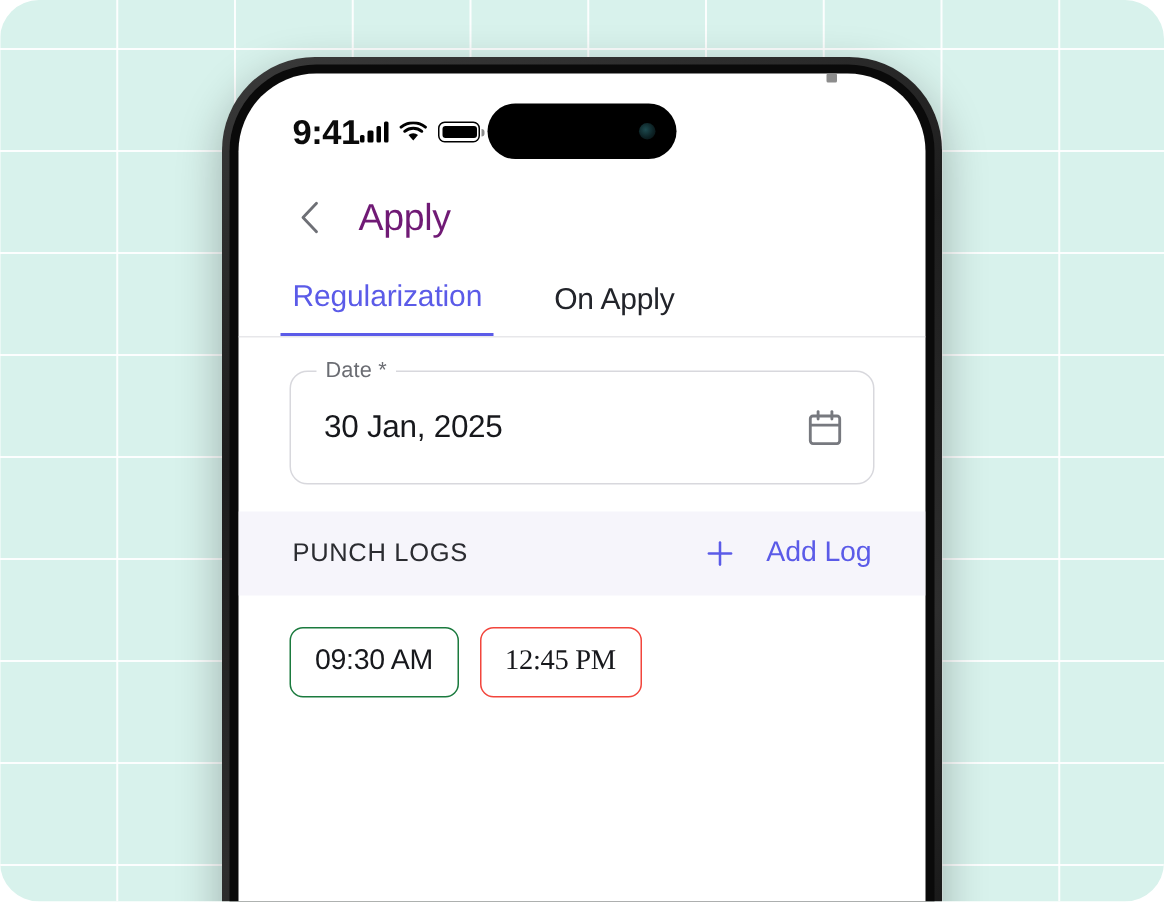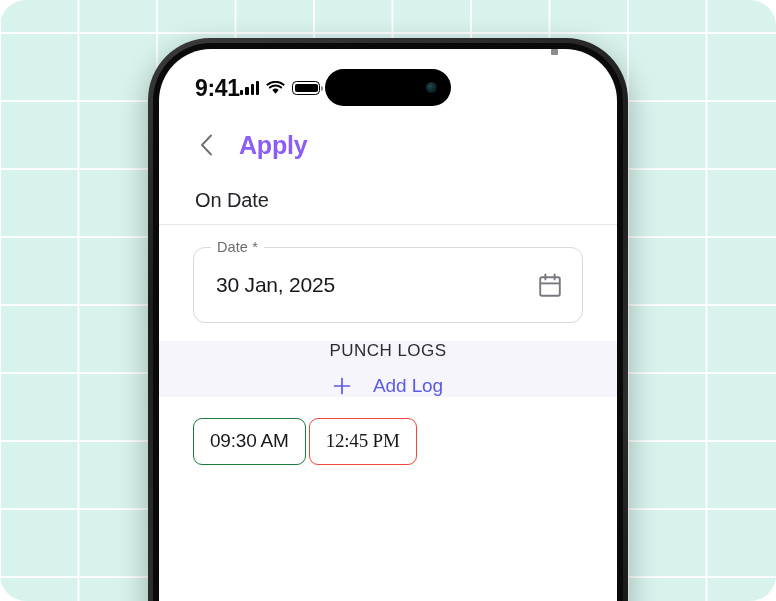--- a/index.html
+++ b/index.html
@@ -142,22 +142,22 @@
     padding: 14px 0 10px 36px;
     height: 60px;
   }
   .back-btn {
     width: 22px; height: 28px;
     display: flex; align-items: center; justify-content: center;
     cursor: pointer;
   }
   .page-title {
     font-size: 25px;
-    font-weight: bold;
-    color: #8b5cf6;
+    font-weight: normal;
+    color: #701a75;
     letter-spacing: -0.2px;
   }
 
   
   .tabs {
     display: flex;
     align-items: flex-end;
     gap: 32px;
     padding: 0 28px;
     height: 52px;
@@ -212,42 +212,41 @@
   }
 
   
   .punch-bar {
     background: #f6f5fb;
     height: 56px;
     display: flex;
     align-items: center;
     justify-content: space-between;
     padding: 0 36px 0 36px;
-    flex-direction: column;
   }
   .punch-title {
     font-size: 17px;
     color: #2b2c31;
     letter-spacing: 0.45px;
   }
   .add-log {
     display: flex;
     align-items: center;
     gap: 22px;
     color: #5b5be8;
     font-size: 19px;
     cursor: pointer;
     letter-spacing: -0.1px;
   }
   .plus-icon { width: 18px; height: 18px; }
 
   
   .logs {
     display: flex;
-    gap: 3px;
+    gap: 14px;
     padding: 21px 34px 0 34px;
     flex-wrap: wrap;
   }
   .chip {
     border: 1.5px solid #1b7a3e;
     border-radius: 9px;
     padding: 11px 16px 12px 16px;
     font-size: 19px;
     color: #17181c;
     background: #fff;
@@ -296,21 +295,22 @@
         <div class="nav-bar">
           <div class="back-btn">
             <svg width="13" height="22" viewBox="0 0 13 22">
               <path d="M11 1.5 L2 11 L11 20.5" stroke="#6e7076" stroke-width="1.9" fill="none" stroke-linecap="round" stroke-linejoin="round"></path>
             </svg>
           </div>
           <div class="page-title">Apply</div>
         </div>
 
         <div class="tabs">
-          <div class="tab">On Date</div>
+          <div class="tab active">Regularization</div>
+          <div class="tab">On Apply</div>
         </div>
 
         <div class="form-area">
 
           <div class="field">
             <div class="field-label">
               <span>Date</span>
               <span class="req">*</span>
             </div>
             <div class="field-value">30 Jan, 2025</div>

